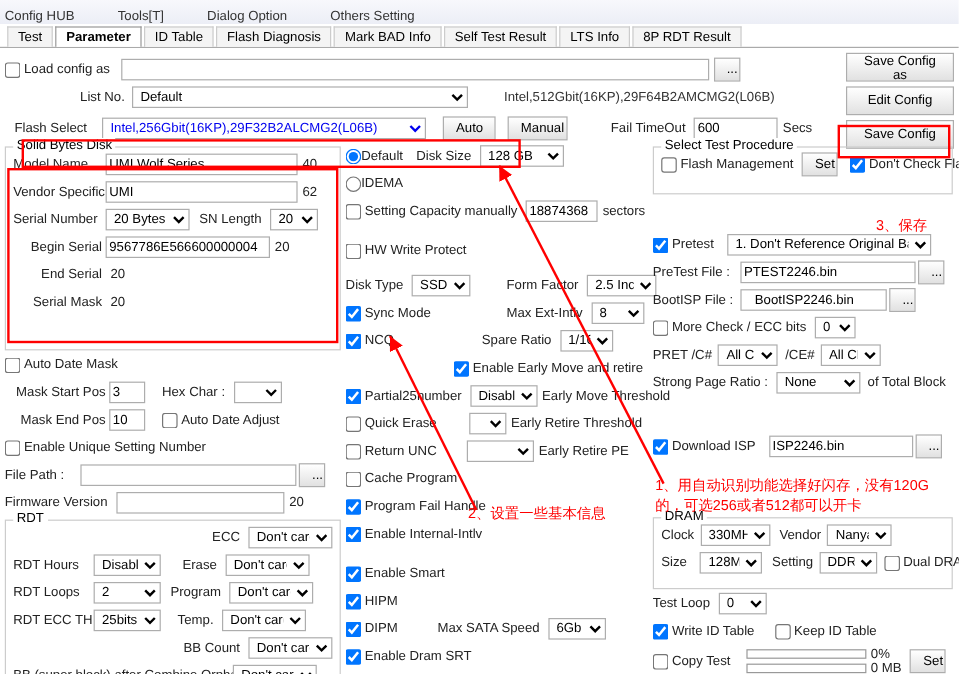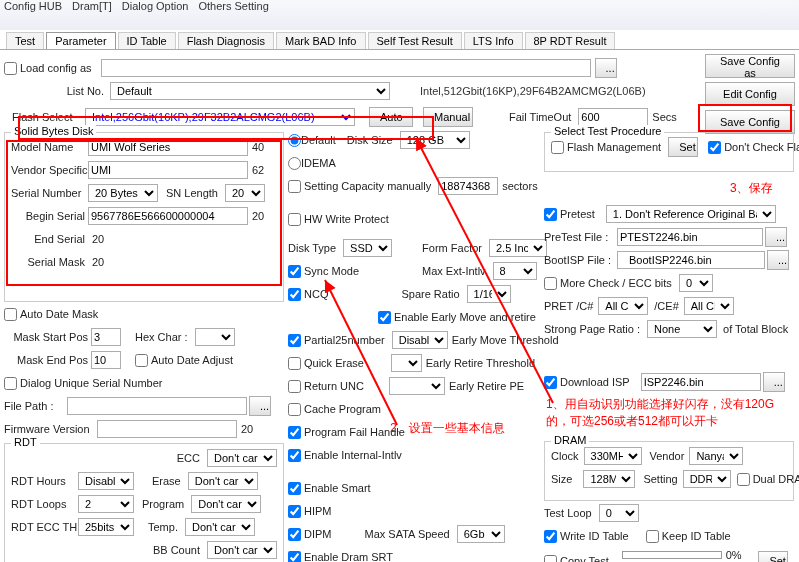--- a/index.html
+++ b/index.html
@@ -1,39 +1,39 @@
 <!DOCTYPE html>
 <html><head>
 <meta charset="utf-8">
 <style>
 * { box-sizing: border-box; margin: 0; padding: 0; font-family: "Segoe UI", Tahoma, sans-serif; font-size: 11px; }
 body { background: #fff; width: 799px; height: 562px; overflow: hidden; position: relative; }
-.menubar { background: linear-gradient(#f8f8fc, #eceef6); height: 30px; display: flex; align-items: flex-start; padding: 0 4px; font-size: 12px; color: #333; }
+.menubar { background: linear-gradient(#f8f8fc, #eceef6); height: 20px; display: flex; align-items: flex-end; padding: 0 4px; font-size: 12px; color: #333; gap: 26px; }
 .menubar span { margin-right: 10px; cursor: default; }
 .tabs { display: flex; border-bottom: 1px solid #aaa; height: 20px; align-items: flex-end; padding-left: 6px; }
 .tab { padding: 2px 8px; border: 1px solid #ccc; border-bottom: none; margin-right: 2px; background: #f4f4f4; font-size: 11px; cursor: pointer; }
-.tab.active { background: #fff; font-weight: normal; border-color: #999; }
+.tab.active { background: #fff; font-weight: bold; border-color: #999; }
 .content { position: relative; padding: 4px; }
 .row { display: flex; align-items: center; margin-bottom: 3px; min-height: 20px; }
 .lbl { font-size: 11px; color: #222; margin-right: 3px; white-space: nowrap; }
 .cb { margin-right: 3px; }
 input[type=text], select { border: 1px solid #adadad; height: 18px; padding: 0 2px; font-size: 11px; background: #fff; }
 .btn { border: 1px solid #adadad; background: linear-gradient(#fff,#e1e1e1); height: 20px; padding: 0 10px; cursor: pointer; font-size: 11px; }
 .group { border: 1px solid #ccc; padding: 4px 6px 2px 6px; margin: 2px 0; position: relative; }
 .group-title { position: absolute; top: -8px; left: 6px; background: #fff; padding: 0 3px; font-size: 11px; }
 .redbox { position: absolute; border: 2px solid #ff0000; pointer-events: none; z-index: 90; }
 .anno { position: absolute; color: #ff0000; font-size: 12px; z-index: 95; font-family: "Microsoft YaHei", sans-serif; }
 .arrow { position: absolute; z-index: 86; }
 </style>
 </head>
 <body>
 
 <div class="menubar">
   <span>Config HUB</span>
-  <span>Dram[T]</span>
+  <span>Tools[T]</span>
   <span>Dialog Option</span>
   <span>Others Setting</span>
 </div>
 
 <div class="tabs">
   <div class="tab">Test</div>
   <div class="tab active">Parameter</div>
   <div class="tab">ID Table</div>
   <div class="tab">Flash Diagnosis</div>
   <div class="tab">Mark BAD Info</div>
@@ -89,21 +89,21 @@
             <span class="lbl" style="margin-left:4px">62</span>
           </div>
     <div class="row">
             <span class="lbl" style="width:74px">Serial Number</span>
             <select style="width:70px"><option>20 Bytes</option></select>
             <span class="lbl" style="margin-left:8px">SN Length</span>
             <select style="width:40px;margin-left:4px"><option>20</option></select>
           </div>
     <div class="row">
             <span class="lbl" style="width:74px;text-align:right">Begin Serial</span>
-            <input type="text" style="width: 160px;" value="9567786E566600000004">
+            <input type="text" style="width: 137px;" value="9567786E566600000004">
             <span class="lbl" style="margin-left:4px">20</span>
           </div>
     <div class="row">
             <span class="lbl" style="width:74px;text-align:right">End Serial</span>
             <span class="lbl" style="margin-left:4px">20</span>
           </div>
     <div class="row">
             <span class="lbl" style="width:74px;text-align:right">Serial Mask</span>
             <span class="lbl" style="margin-left:4px">20</span>
           </div>
@@ -120,21 +120,21 @@
           <select style="width:40px;margin-left:4px"></select>
         </div>
   <div class="row">
           <span class="lbl" style="width:84px;text-align:right">Mask End Pos</span>
           <input type="text" style="width: 30px;" value="10">
           <input type="checkbox" class="cb" style="margin-left: 14px;">
           <span class="lbl">Auto Date Adjust</span>
         </div>
   <div class="row">
           <input type="checkbox" class="cb" style="">
-          <span class="lbl">Dialog Unique Serial Number</span>
+          <span class="lbl">Enable Unique Setting Number</span>
         </div>
   <div class="row">
           <span class="lbl" style="width:60px">File Path :</span>
           <input type="text" style="width: 180px;">
           <button class="btn" style="width:22px;margin-left:2px">...</button>
         </div>
   <div class="row">
           <span class="lbl" style="width:90px">Firmware Version</span>
           <input type="text" style="width: 140px;">
           <span class="lbl" style="margin-left:4px">20</span>
@@ -292,21 +292,21 @@
           <span class="lbl">Pretest</span>
           <select style="width:170px;margin-left:8px"><option>1. Don't Reference Original Bad</option></select>
         </div>
   <div class="row">
           <span class="lbl" style="width:70px">PreTest File :</span>
           <input type="text" style="width: 146px;" value="PTEST2246.bin">
           <button class="btn" style="width:20px;margin-left:2px">...</button>
         </div>
   <div class="row">
           <span class="lbl" style="width:70px">BootISP File :</span>
-          <input type="text" style="width: 148px; padding-left: 11px;" value="BootISP2246.bin">
+          <input type="text" style="width: 122px; padding-left: 11px;" value="BootISP2246.bin">
           <button class="btn" style="width:20px;margin-left:2px">...</button>
         </div>
   <div class="row">
           <input type="checkbox" class="cb" style="">
           <span class="lbl">More Check / ECC bits</span>
           <select style="width:34px;margin-left:4px"><option>0</option></select>
         </div>
   <div class="row">
           <span class="lbl">PRET /C#</span>
           <select style="width:50px;margin-left:2px"><option>All CH</option></select>

